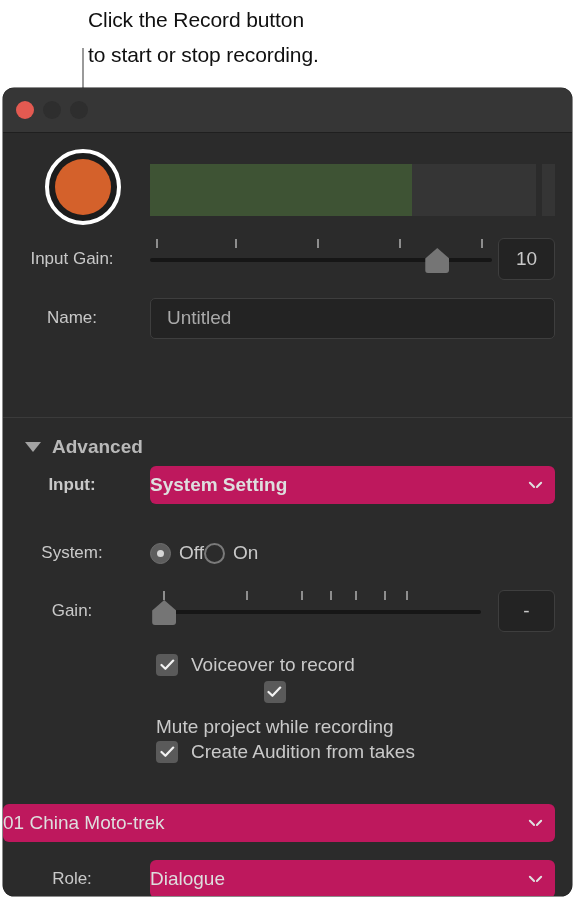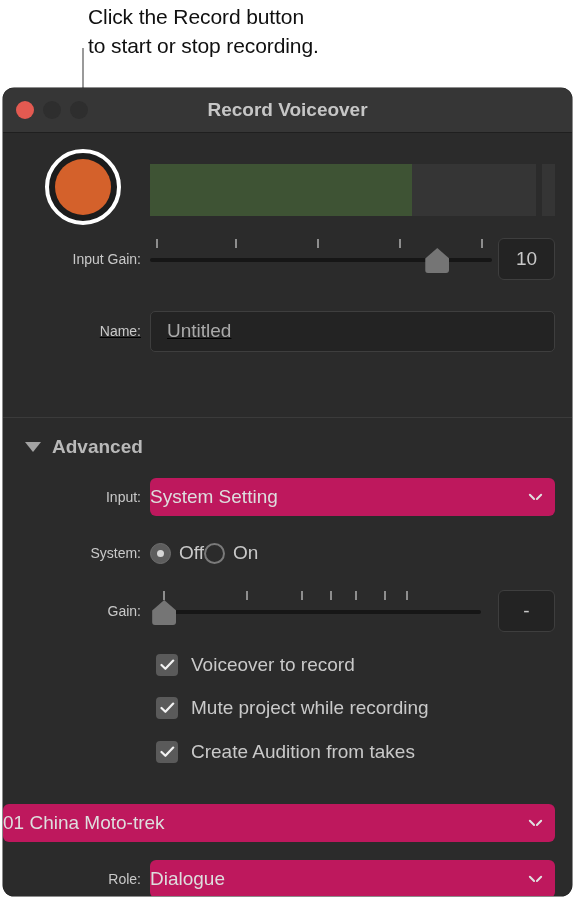--- a/index.html
+++ b/index.html
@@ -20,21 +20,21 @@
     position: absolute;
     left: 0; top: 0;
     width: 575px; height: 92px;
     background: #ffffff;
   }
   #callout-text {
     position: absolute;
     left: 88px;
     top: 2px;
     font-size: 21px;
-    line-height: 29px;
+    line-height: 35px;
     color: #101010;
     white-space: pre;
     letter-spacing: -0.1px;
   }
   #callout-line {
     position: absolute;
     left: 82px;
     top: 48px;
     width: 2px;
     height: 112px;
@@ -147,24 +147,24 @@
   
   .row {
     position: absolute;
     left: 0;
     width: 100%;
     display: flex;
     align-items: center;
   }
   .lbl {
     width: 147px;
-    text-align: right;
+    text-align: center;
     padding-right: 9px;
     box-sizing: border-box;
-    font-size: 14px;
+    font-size: 17px;
     color: #c9c9c9;
     white-space: nowrap;
   }
 
   
   .slider {
     position: relative;
     flex: 1 1 auto;
     height: 44px;
   }
@@ -366,21 +366,20 @@
 </div>
 
 <div id="window">
 
   <div id="titlebar">
     <div id="traffic">
       <div class="light close"></div>
       <div class="light min"></div>
       <div class="light zoom"></div>
     </div>
-    <div id="window-title">Record Voiceover</div>
   </div>
 
   <div id="content">
 
     <div id="record-row">
       <div id="record-button">
         <div id="record-dot"></div>
       </div>
       <div id="meter-wrap">
         <div id="meter-main">
@@ -399,33 +398,33 @@
             <div class="tick" style="left: calc(49% - 1px);"></div>
             <div class="tick" style="left: calc(73% - 1px);"></div>
             <div class="tick" style="left: calc(97% - 1px);"></div>
           </div>
         <div class="track"></div>
         <div class="thumb" style="left: 84%;"></div>
       </div>
       <div class="valuebox">10</div>
     </div>
 
-    <div class="row" style="top:174px;height:48px;text-decoration:underline;">
+    <div class="row" style="top:161px;height:48px;">
       <div class="lbl">Name:</div>
       <div class="textfield" placeholder="Untitled">Untitled</div>
     </div>
 
     <div id="separator"></div>
 
     <div id="advanced-header">
       <div id="disclosure"></div>
       <div id="advanced-label">Advanced</div>
     </div>
 
-    <div class="row" style="top:342px;height:44px;">
+    <div class="row" style="top:330px;height:44px;font-weight:bold;">
       <div class="lbl">Input:</div>
       <div class="popup">
         <span>System Setting</span>
         <span class="chev"></span>
       </div>
     </div>
 
     <div class="row" style="top:400px;height:40px;">
       <div class="lbl">System:</div>
       <div id="radio-group">
@@ -460,21 +459,21 @@
 
     <div class="checkrow" style="top:521px;">
       <div class="checkbox">
         <svg width="15" height="12" viewBox="0 0 15 12">
             <path d="M1.5 6 L5.4 9.8 L13.2 1.6" stroke="#f2f2f2" stroke-width="2.2" fill="none" stroke-linecap="round" stroke-linejoin="round"></path>
           </svg>
       </div>
       <div class="checklabel">Voiceover to record</div>
     </div>
 
-    <div class="checkrow" style="top:564px;">
+    <div class="checkrow" style="top:548px;flex-direction:column;">
       <div class="checkbox">
         <svg width="15" height="12" viewBox="0 0 15 12">
             <path d="M1.5 6 L5.4 9.8 L13.2 1.6" stroke="#f2f2f2" stroke-width="2.2" fill="none" stroke-linecap="round" stroke-linejoin="round"></path>
           </svg>
       </div>
       <div class="checklabel">Mute project while recording</div>
     </div>
 
     <div class="checkrow" style="top:608px;">
       <div class="checkbox">

